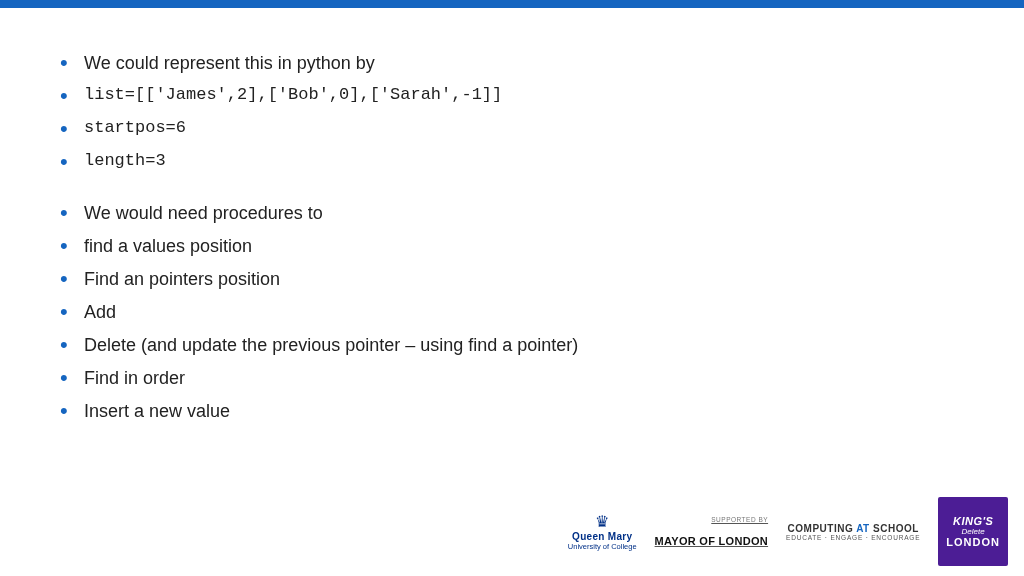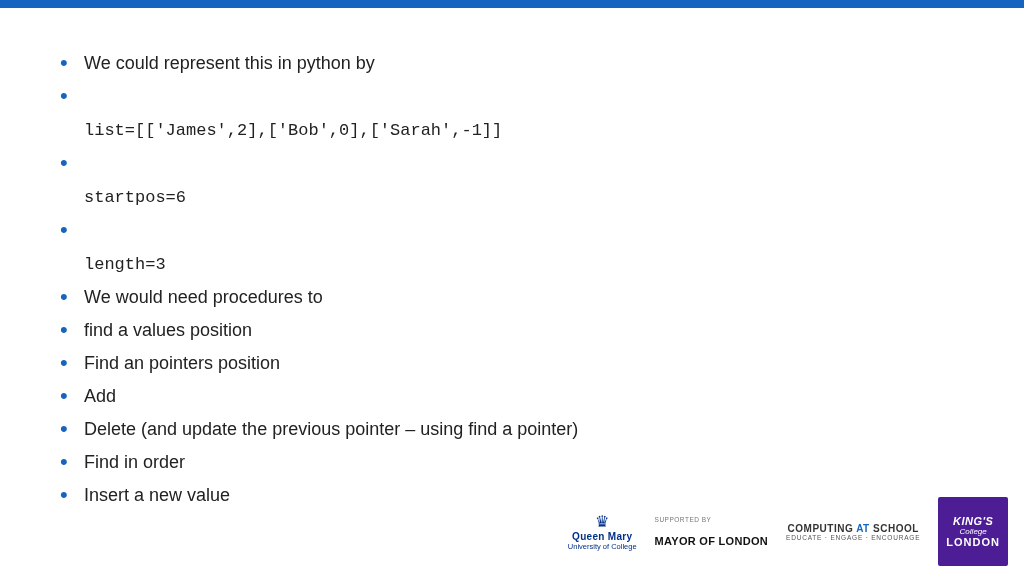--- a/index.html
+++ b/index.html
@@ -85,24 +85,25 @@
     }
     .qm-logo .qm-sub {
       font-size: 7.5px;
       color: #003087;
     }
 
     
     .mayor-logo {
       display: flex;
       flex-direction: column;
-      align-items: flex-start;
+      align-items: flex-end;
       font-size: 7px;
       color: #555;
       gap: 12px;
+      text-decoration: underline;
     }
     .mayor-logo .supported-by {
       font-size: 6.5px;
       color: #777;
       letter-spacing: 0.5px;
       text-transform: uppercase;
     }
     .mayor-logo .mayor-text {
       font-size: 11px;
       font-weight: bold;
@@ -160,21 +161,20 @@
     }
     .kcl-logo .kcl-london {
       font-size: 11px;
       font-weight: bold;
       letter-spacing: 1px;
     }
 
     .code-text {
       font-family: 'Courier New', Courier, monospace;
       font-size: 17px;
-      margin-top: 36px;
     }
   </style>
 </head>
 <body>
 
 <div class="slide-container">
   <div class="content-area">
     <ul class="bullet-list">
       <li>
         <span class="bullet-dot">•</span>
@@ -245,17 +245,17 @@
       <span class="cas-main">
         <span>COMPUTING</span>
         <span class="at-highlight"> <span>AT</span> </span>
         <span>SCHOOL</span>
       </span>
       <span class="cas-sub">EDUCATE · ENGAGE · ENCOURAGE</span>
     </div>
 
     <div class="kcl-logo">
       <span class="kcl-kings">KING'S</span>
-      <span class="kcl-college">College</span>
+      <span class="kcl-college">Delete</span>
       <span class="kcl-london">LONDON</span>
     </div>
   </div>
 </div>
 
 </body></html>

